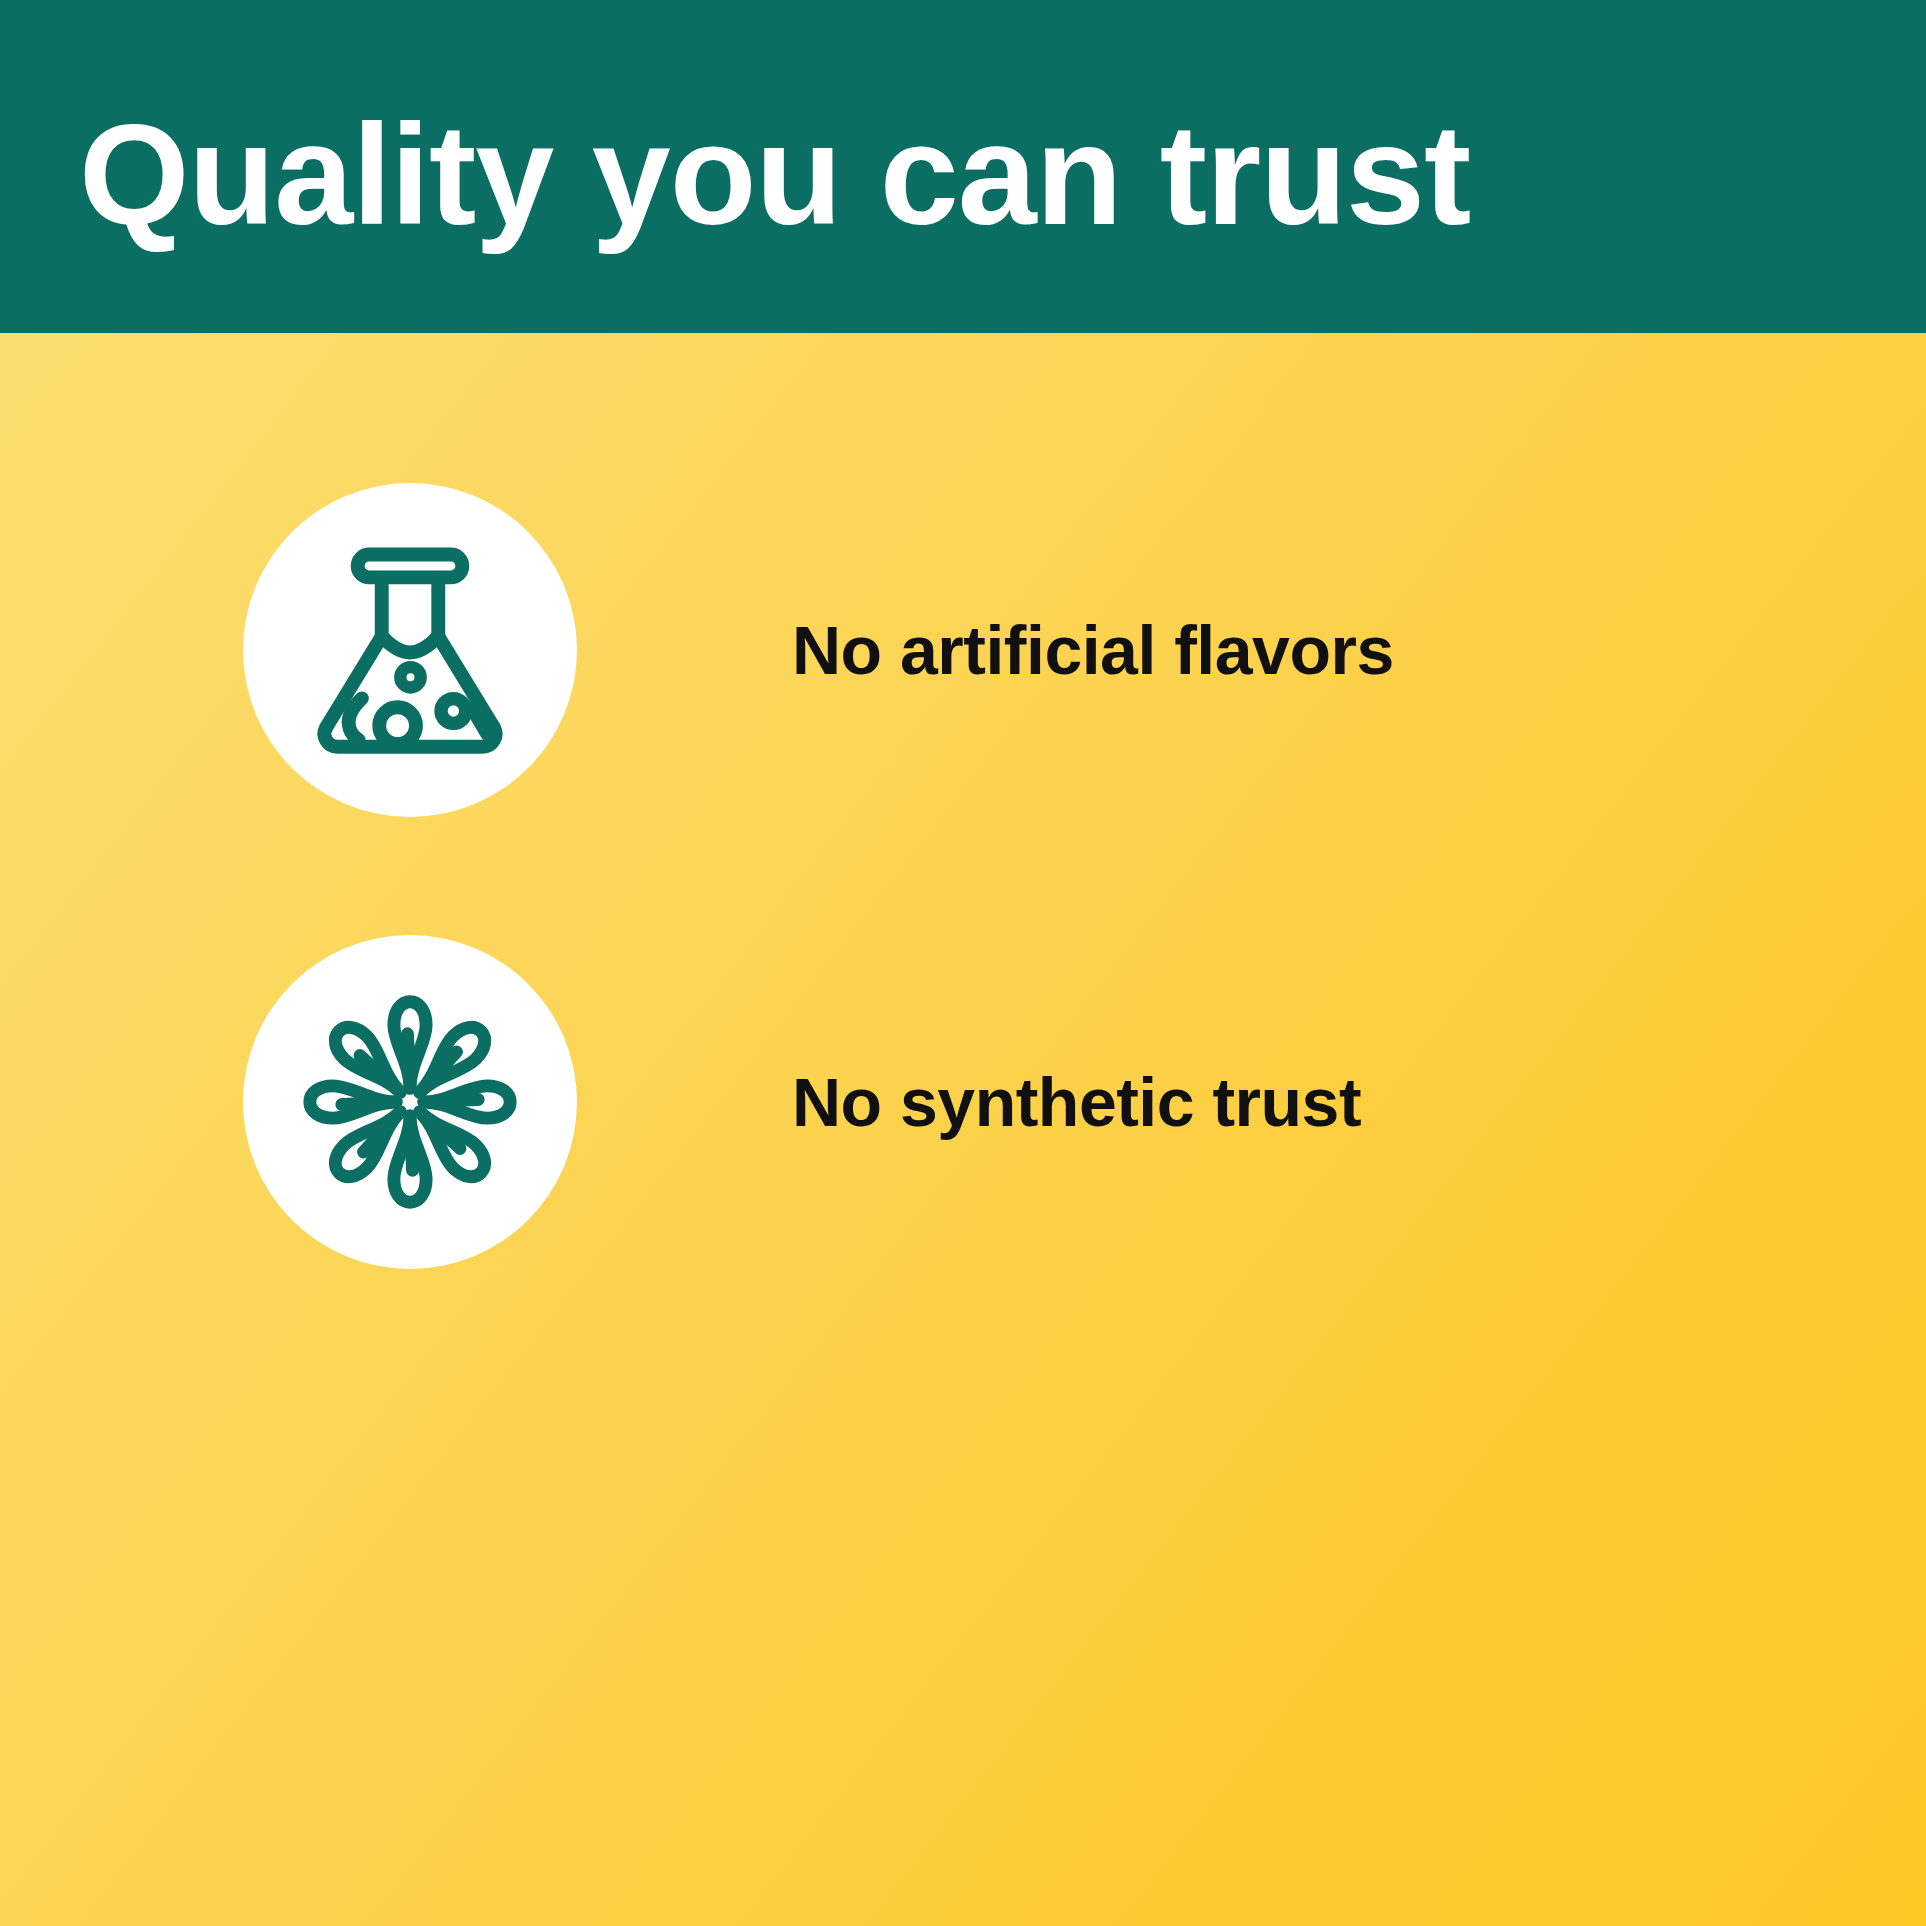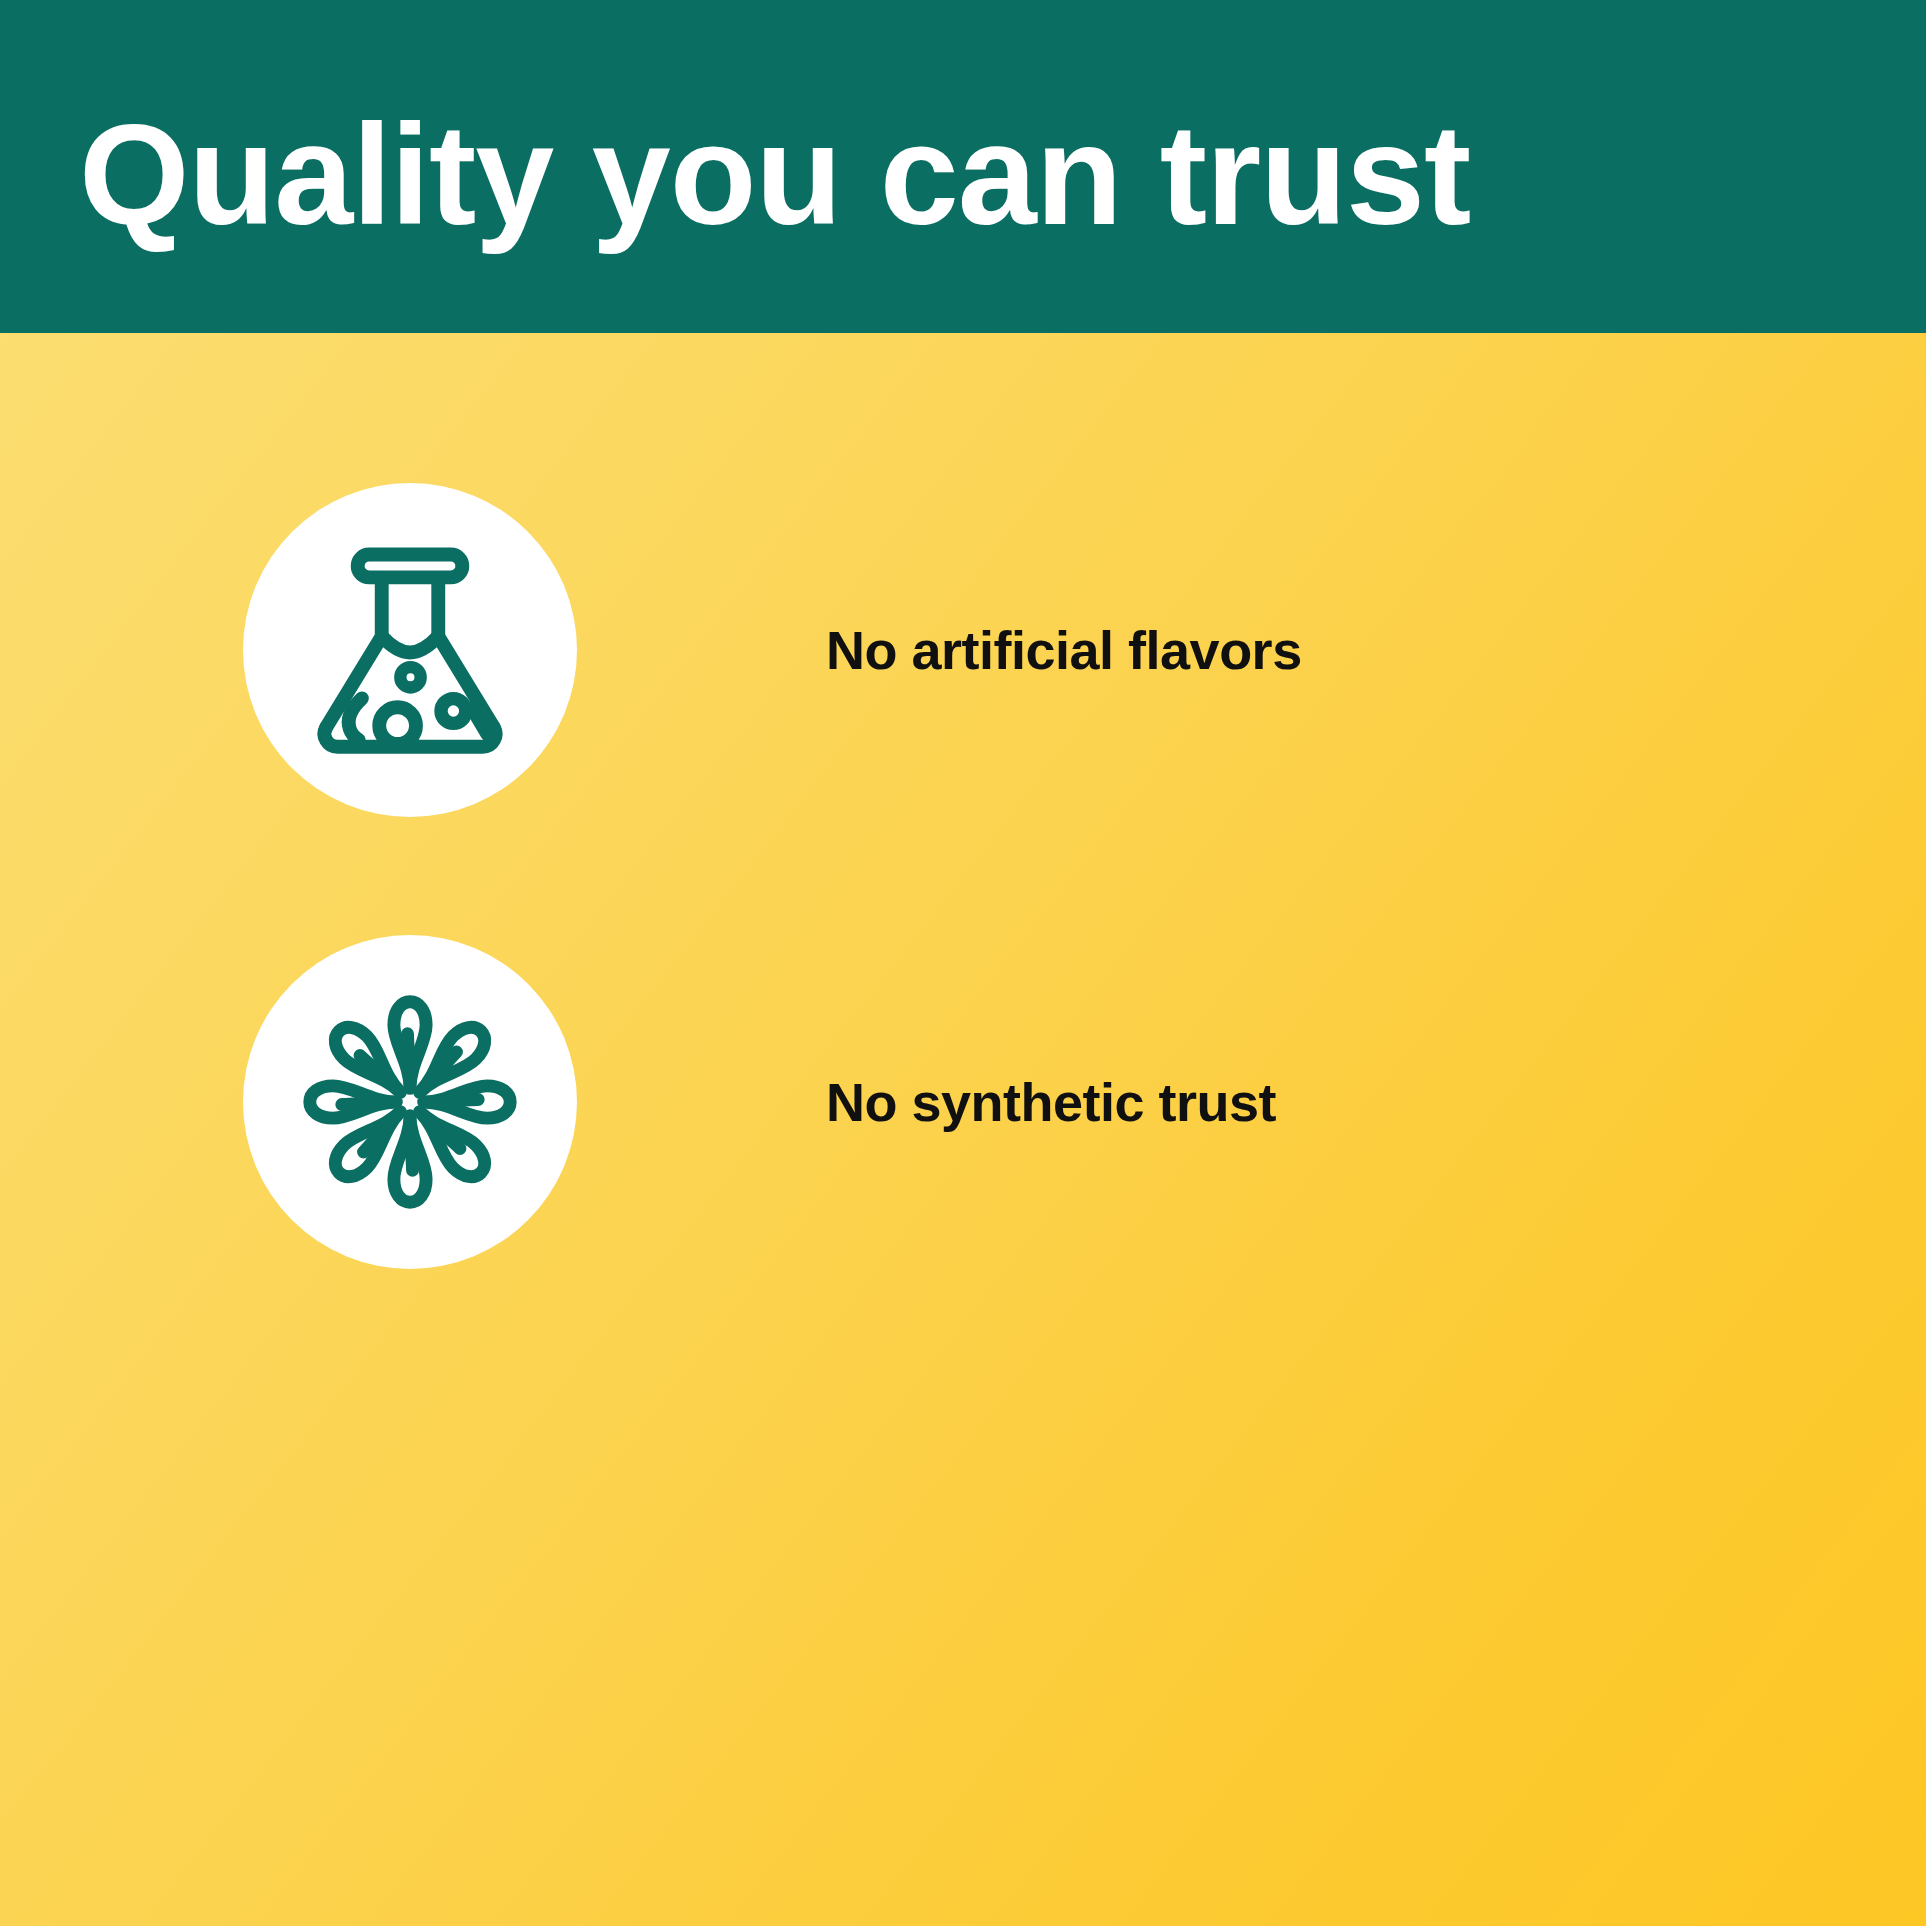--- a/index.html
+++ b/index.html
@@ -97,24 +97,23 @@
   .feature-label {
     position: absolute;
     left: 792px;
     top: 0;
     height: 334px;
     display: flex;
     align-items: center;
     color: #101010;
     font-family: "Liberation Sans", sans-serif;
     font-weight: bold;
-    font-size: 54px;
+    font-size: 68px;
     letter-spacing: -0.5px;
     white-space: nowrap;
-    margin-left: 34px;
   }
 </style>
 </head>
 <body>
 
 <div id="page">
 
   <div id="header-band">
     <div id="header-title">Quality you can trust</div>
   </div>

